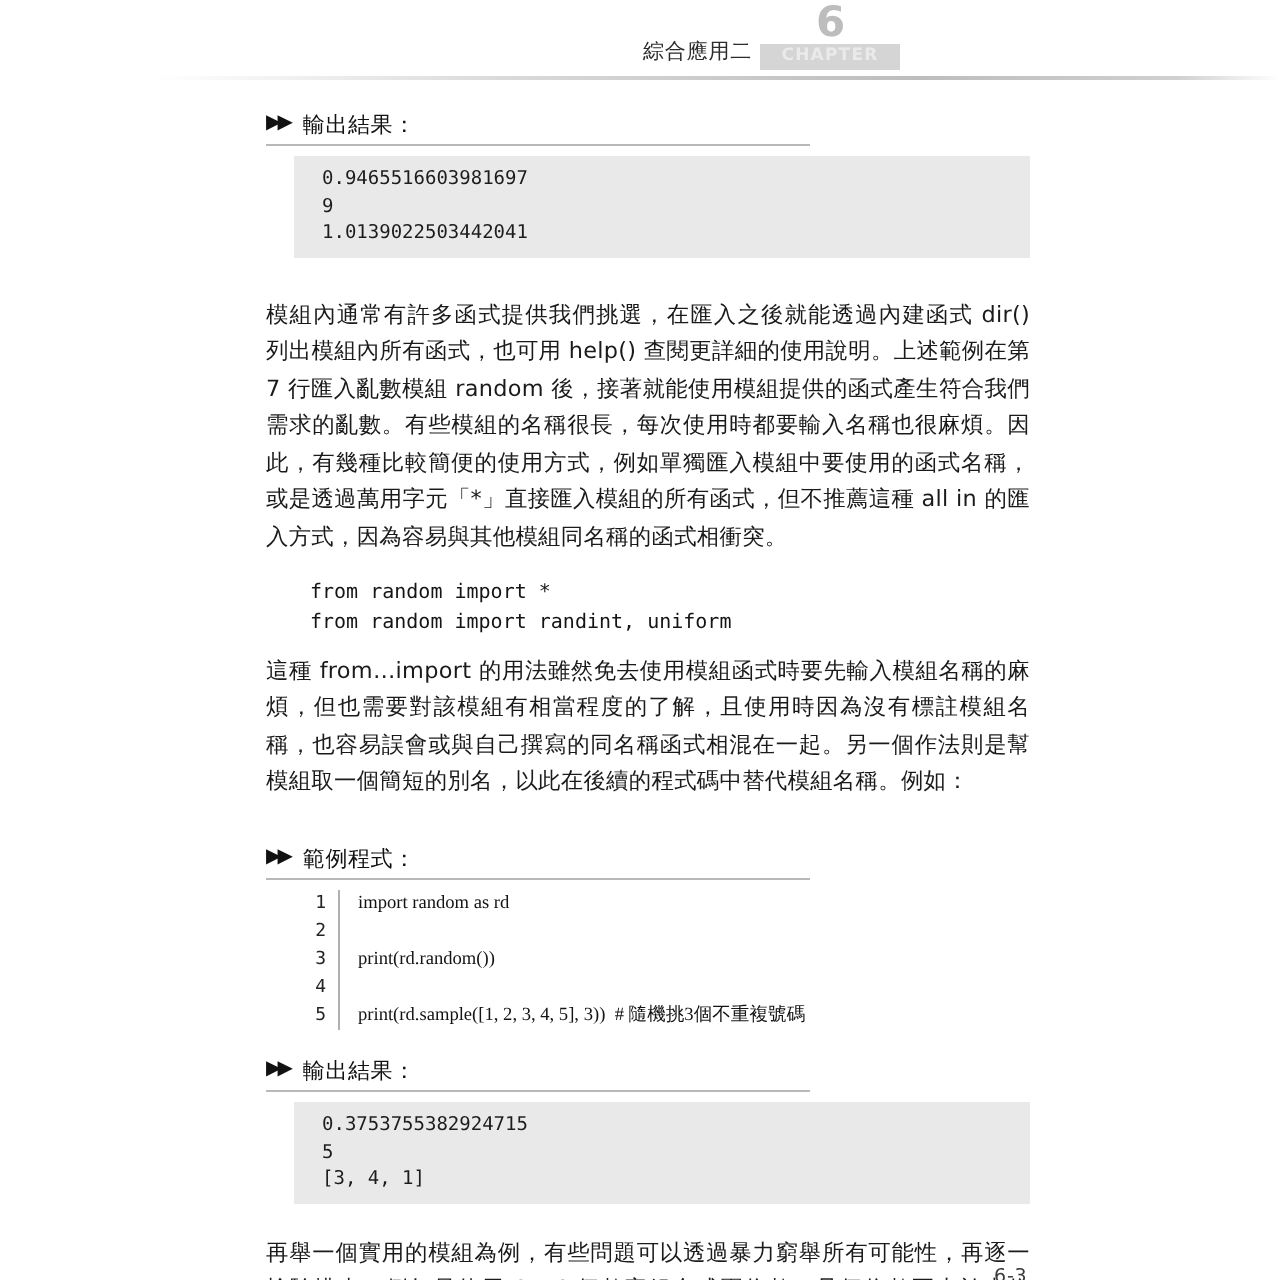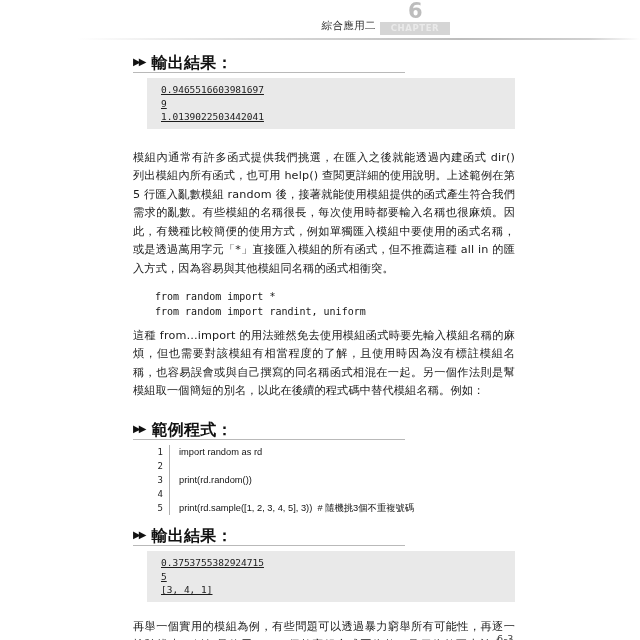--- a/index.html
+++ b/index.html
@@ -103,42 +103,41 @@
   }
   .sec-arrows {
     font-size: 10px;
     line-height: 14px;
     letter-spacing: -2px;
     color: #111;
     margin-right: 7px;
     transform: translateY(-1px);
   }
   .sec-label {
-    font-size: 16px;
-    font-weight: bold;
+    font-size: 11px;
+    font-weight: normal;
     line-height: 14px;
     color: #111;
     letter-spacing: 0.3px;
   }
 
   
   .out-block {
     background: #e9e9e9;
     margin: 0 0 0 14px;
     padding: 5px 0 5px 14px;
     width: 368px;
     box-sizing: border-box;
   }
   .out-line {
     font-family: "DejaVu Sans Mono", "Liberation Mono", monospace;
     font-size: 9.5px;
     line-height: 13.5px;
     color: #1c1c1c;
     white-space: pre;
-    text-decoration: underline;
   }
 
   
   .para {
     font-size: 11.2px;
     line-height: 18.6px;
     color: #1a1a1a;
     text-align: justify;
     letter-spacing: 0.15px;
     margin: 0;
@@ -180,21 +179,21 @@
   }
   .cn-sep {
     width: 1px;
     flex: 0 0 1px;
     background: #b0b0b0;
     align-self: stretch;
     min-height: 14px;
   }
   .cn-code {
     padding-left: 9px;
-    font-family: Liberation Sans, sans-serif;
+    font-family: Liberation Serif, serif;
     font-size: 9.3px;
     line-height: 14px;
     color: #131313;
     white-space: pre;
   }
 
   
   .page-num {
     position: absolute;
     left: 497px;
@@ -237,21 +236,21 @@
   </div>
 
   <div class="out-block">
     <div class="out-line">0.9465516603981697</div>
     <div class="out-line">9</div>
     <div class="out-line">1.0139022503442041</div>
   </div>
 
   <div class="sp-20"></div>
 
-  <p class="para">模組內通常有許多函式提供我們挑選，在匯入之後就能透過內建函式 dir() 列出模組內所有函式，也可用 help() 查閱更詳細的使用說明。上述範例在第 5 行匯入亂數模組 random 後，接著就能使用模組提供的函式產生符合我們需求的亂數。有些模組的名稱很長，每次使用時都要輸入名稱也很麻煩。因此，有幾種比較簡便的使用方式，例如單獨匯入模組中要使用的函式名稱，或是透過萬用字元「*」直接匯入模組的所有函式，但不推薦這種 all in 的匯入方式，因為容易與其他模組同名稱的函式相衝突。</p>
+  <p class="para">模組內通常有許多函式提供我們挑選，在匯入之後就能透過內建函式 dir() 列出模組內所有函式，也可用 help() 查閱更詳細的使用說明。上述範例在第 7 行匯入亂數模組 random 後，接著就能使用模組提供的函式產生符合我們需求的亂數。有些模組的名稱很長，每次使用時都要輸入名稱也很麻煩。因此，有幾種比較簡便的使用方式，例如單獨匯入模組中要使用的函式名稱，或是透過萬用字元「*」直接匯入模組的所有函式，但不推薦這種 all in 的匯入方式，因為容易與其他模組同名稱的函式相衝突。</p>
 
   <div class="sp-10"></div>
 
   <div class="code-plain">
     <div class="cl">from random import *</div>
     <div class="cl">from random import randint, uniform</div>
   </div>
 
   <div class="sp-8"></div>
 

